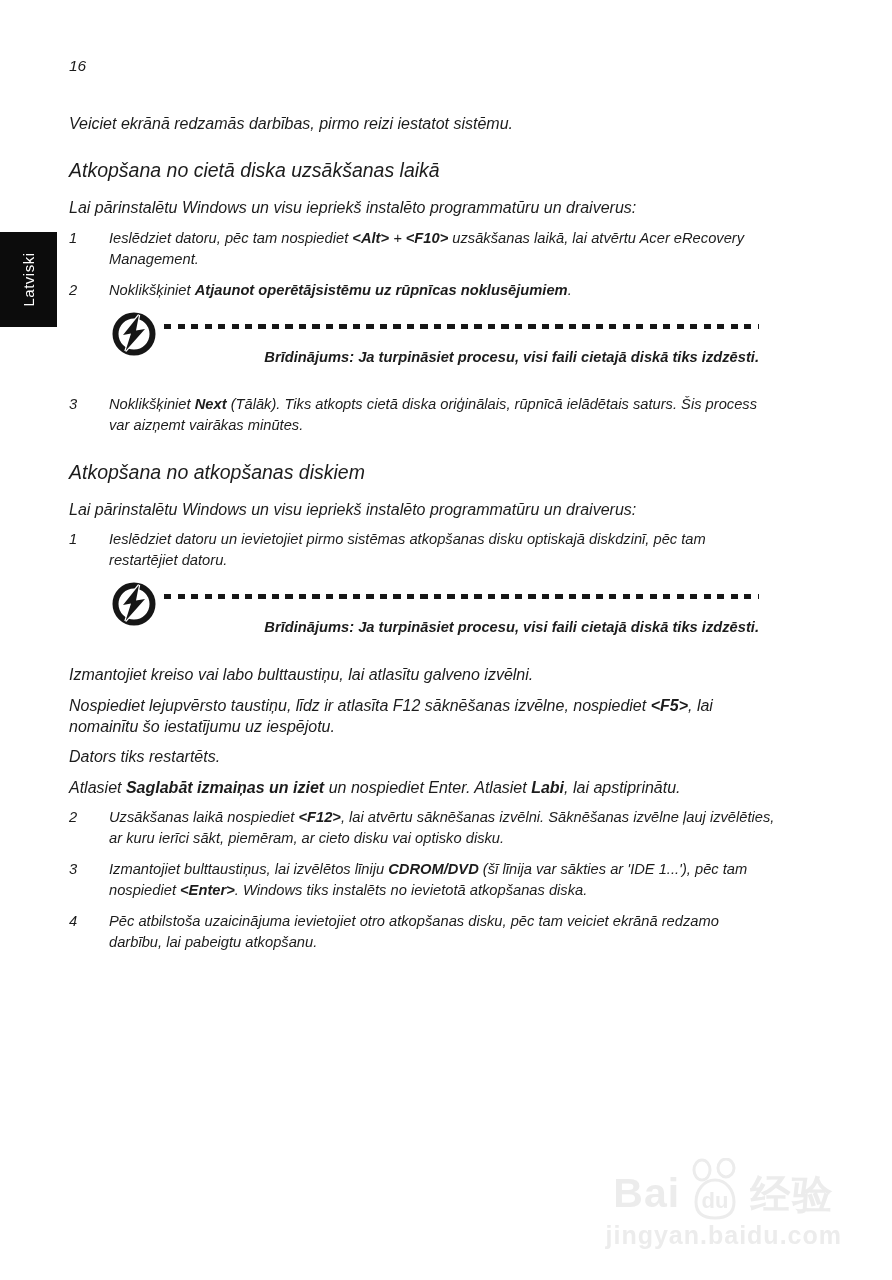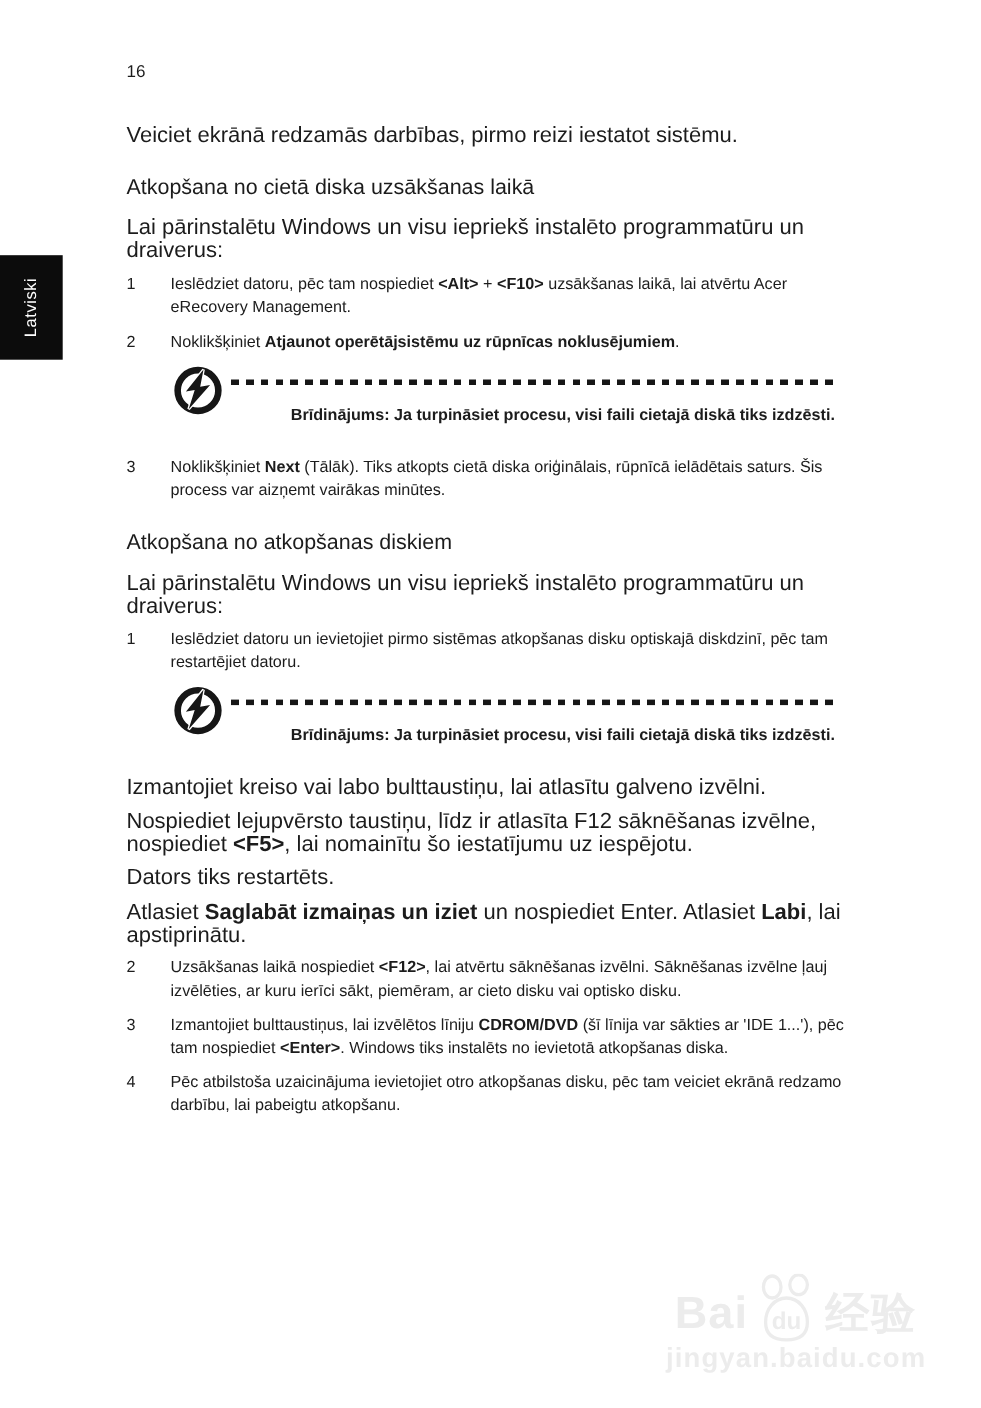--- a/index.html
+++ b/index.html
@@ -9,23 +9,23 @@
     color:#1c1c1c; overflow:hidden;
   }
   .lang-tab {
     position:absolute; left:0; top:232px; width:57px; height:95px;
     background:#0c0c0c; display:flex; align-items:center; justify-content:center;
   }
   .lang-tab-label {
     color:#ffffff; font-size:15px; letter-spacing:0.5px;
     transform:rotate(-90deg); white-space:nowrap;
   }
-  .content { position:absolute; top:0; left:0; right:0; padding:55px 117px 0 115px; }
+  .content { position:absolute; top:0; left:0; right:0; padding:55px 117px 0 69px;font-style:italic; }
   .page-number { font-size:15.5px; line-height:21px; margin:0 0 37px; }
-  .para { font-size:20px; line-height:21px; margin:0 0 9.5px; }
+  .para { font-size:16px; line-height:21px; margin:0 0 9.5px; }
   .h1 { font-size:19.5px; line-height:27px; font-weight:400; margin:23px 0 13px; }
   .li { display:flex; font-size:14.7px; line-height:21px; margin:0 0 10px; }
   .li-num { width:40px; flex:none; }
   .li-text { flex:1; }
   .warning { display:flex; margin:4px 0 26px; padding-left:42px; }
   .warning-icon { width:46px; height:46px; flex:none; margin-right:7px; }
   .warning-icon svg { display:block; width:46px; height:46px; }
   .warning-body { flex:1; padding-top:13px;text-align:right; }
   .warning-dashes {
     height:5px; margin-right:16px;

